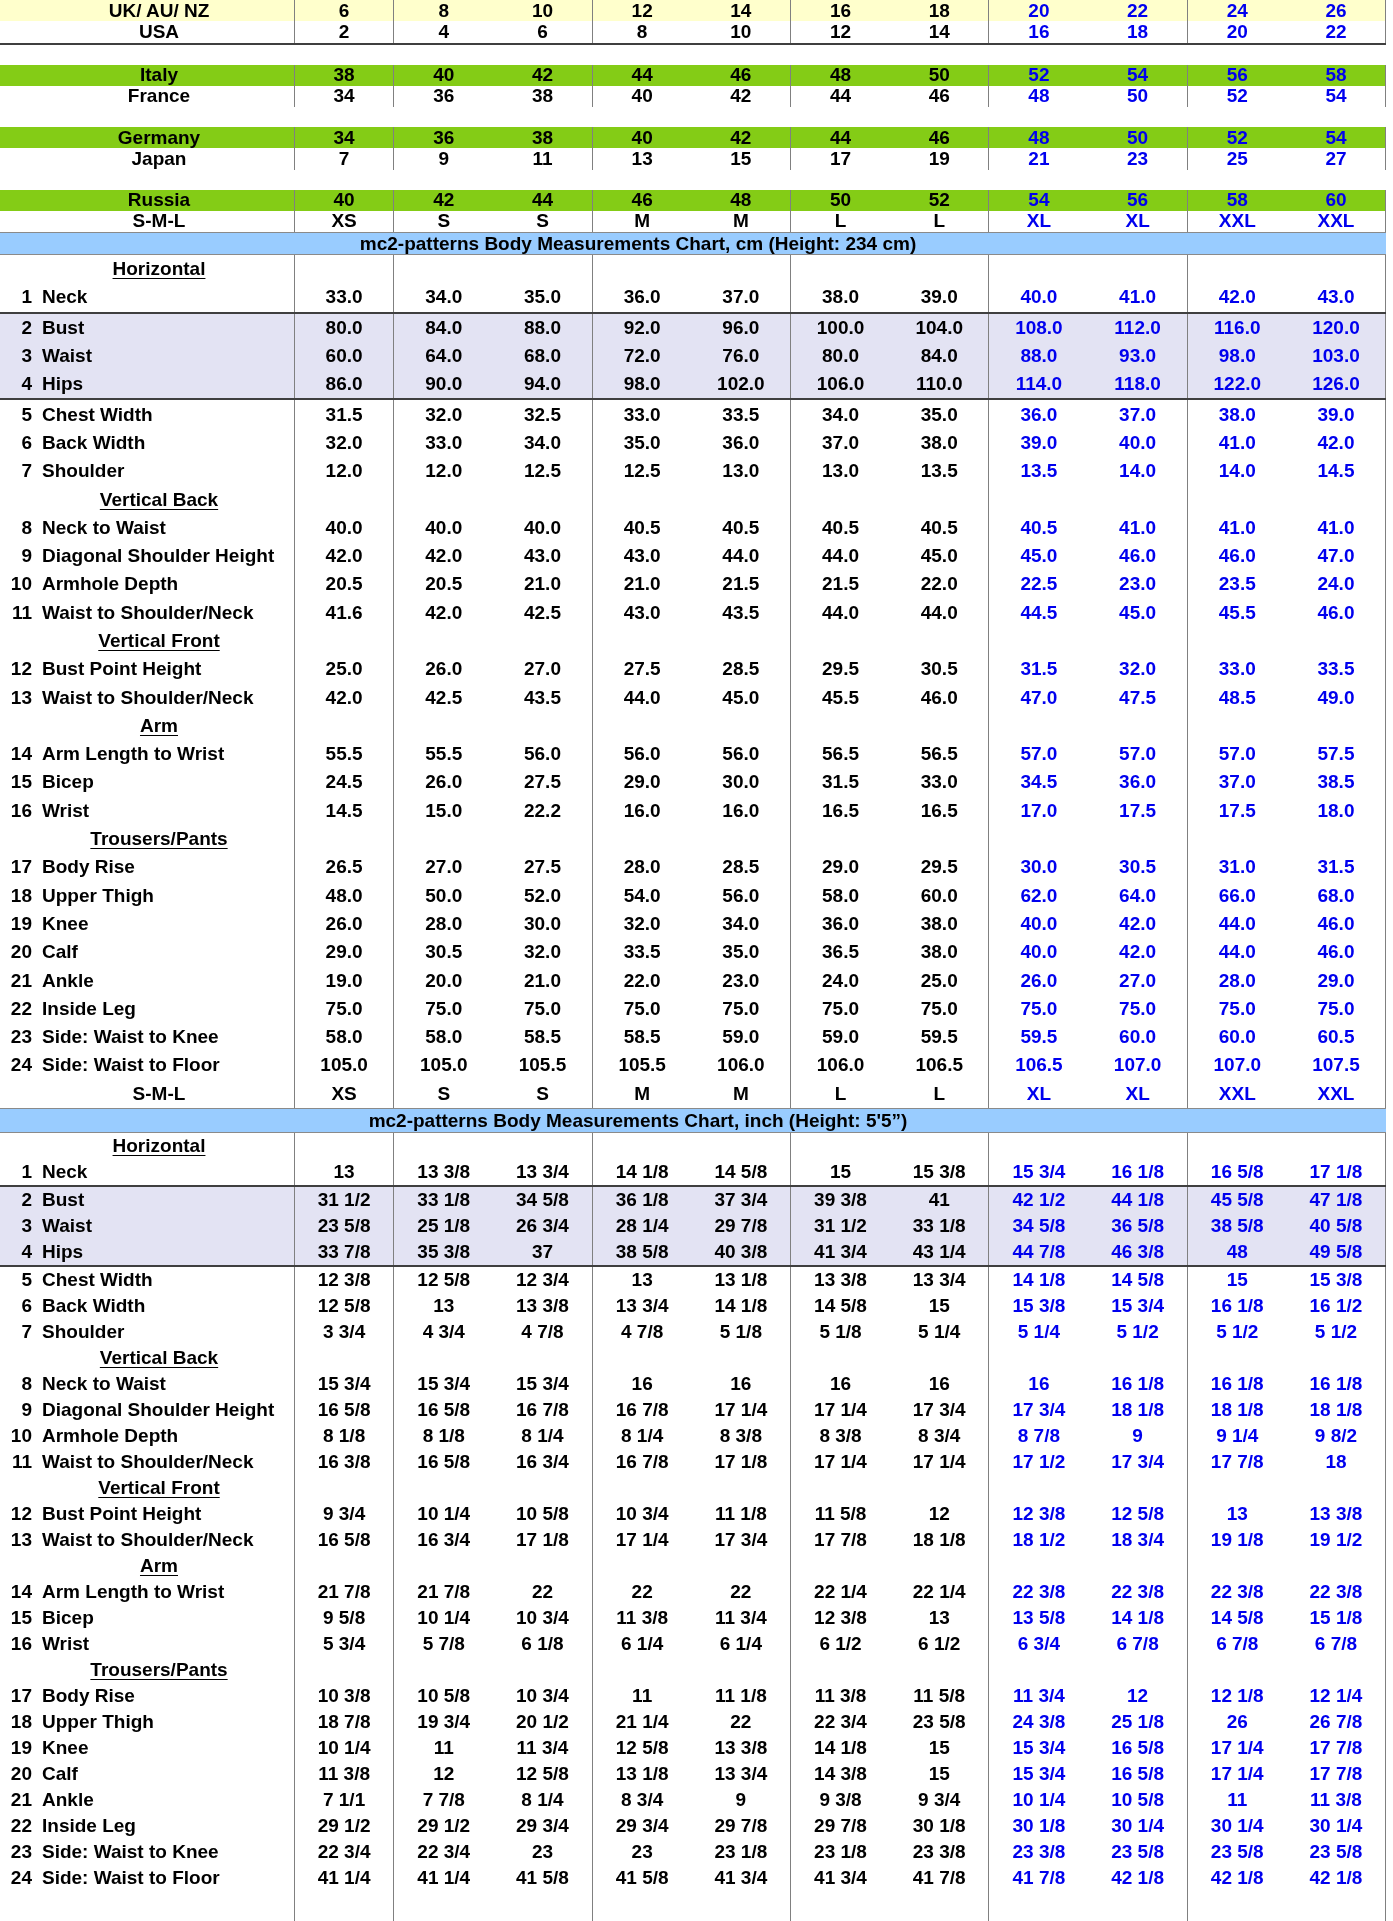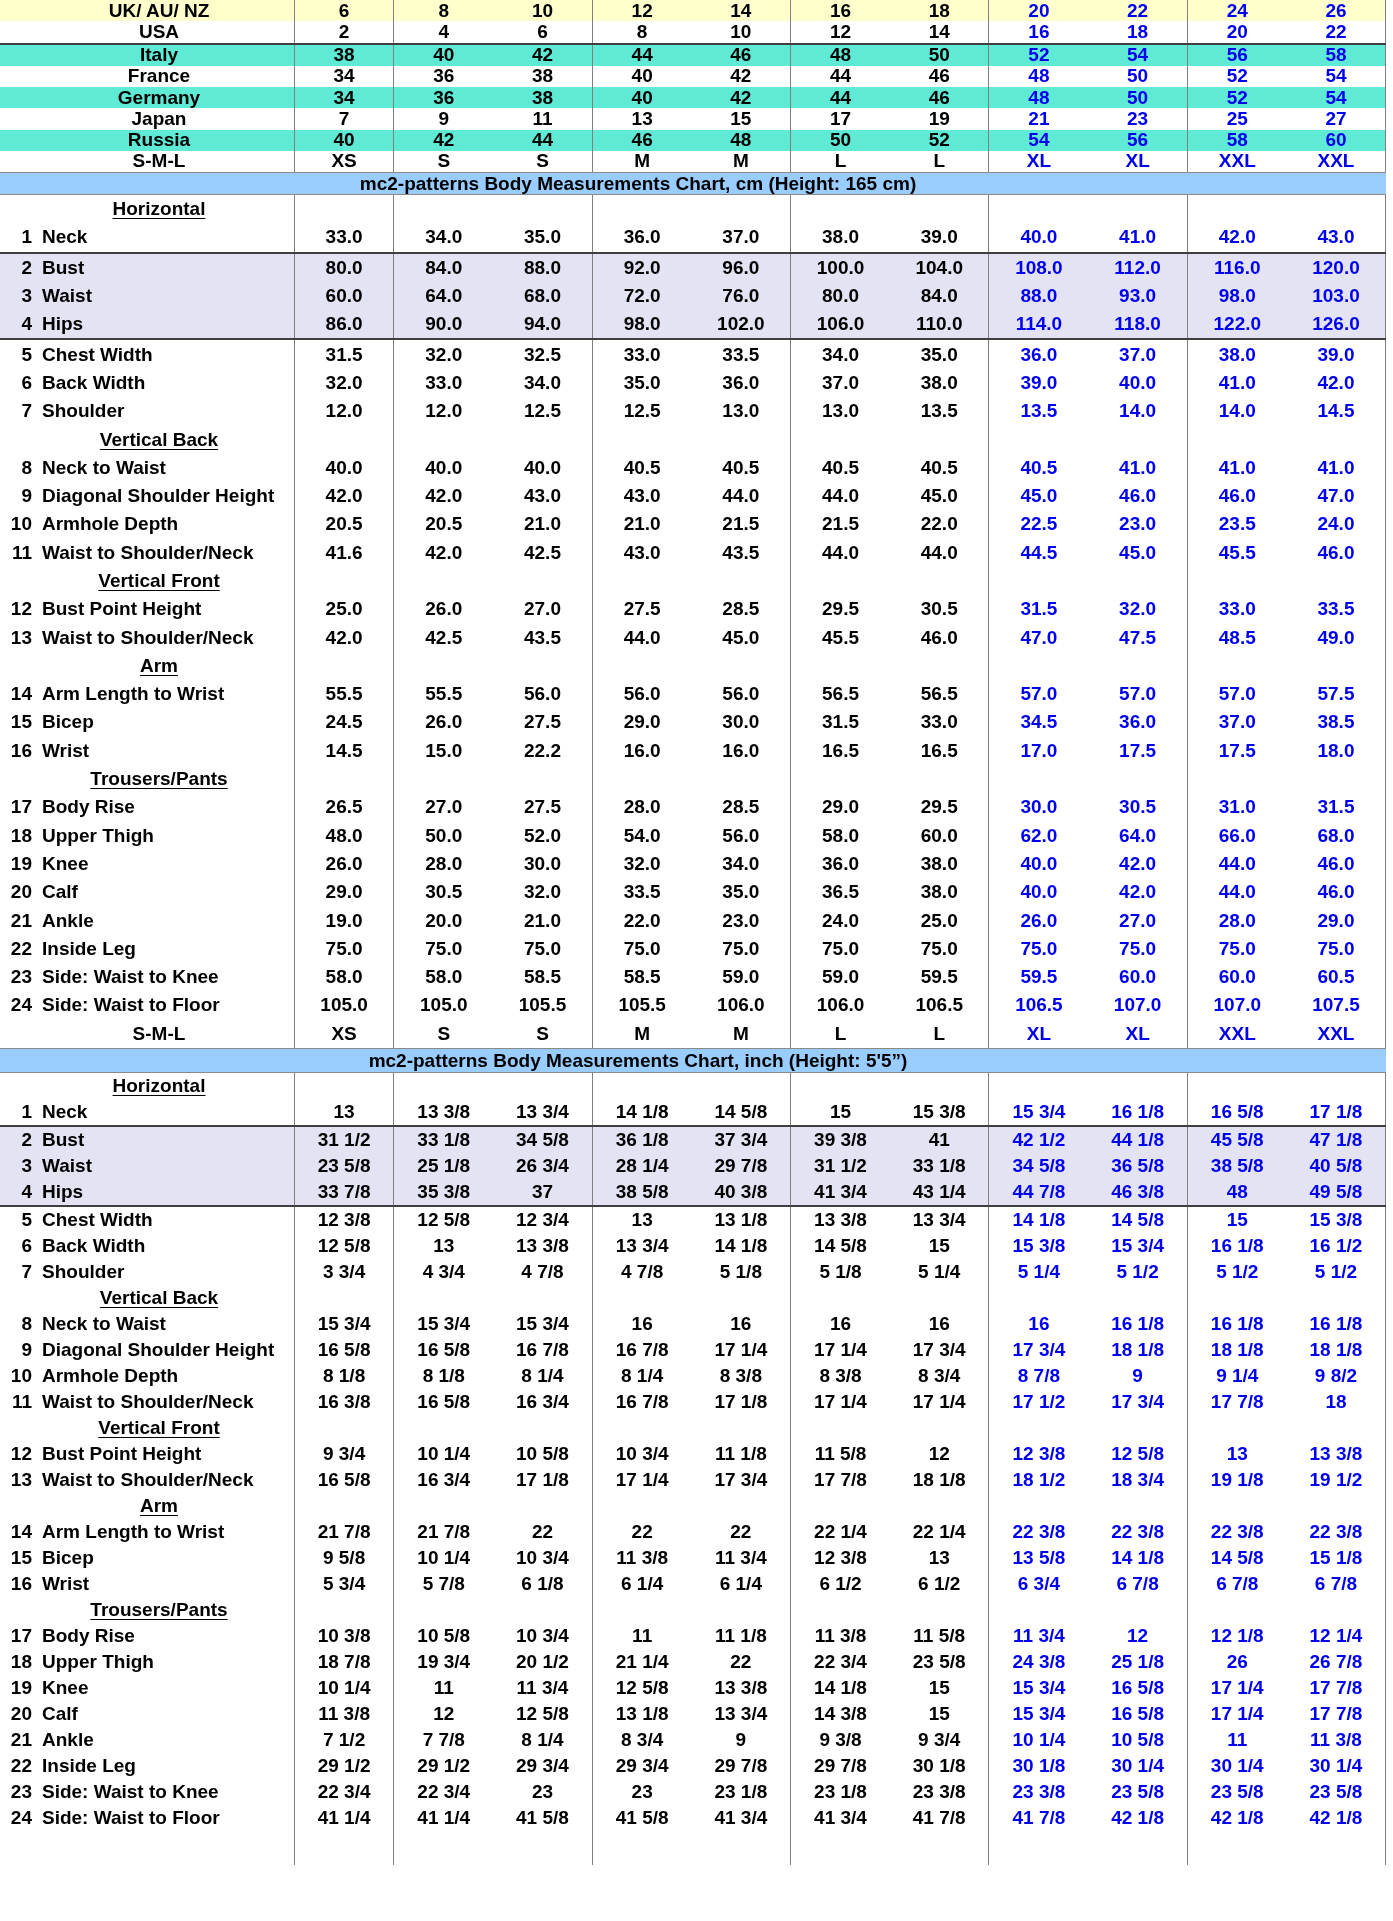--- a/index.html
+++ b/index.html
@@ -31,21 +31,21 @@
   .val{justify-content:center;}
   .bR{border-right:1px solid #808080;}
   .blue{color:#0000EE;}
   .label{justify-content:flex-start;}
   .label.ctr{justify-content:center;padding-left:24px;}
   .num{display:inline-block;width:32px;text-align:right;flex:none;}
   .lt{margin-left:10px;}
   .sec{text-decoration:underline;text-underline-offset:3px;}
   
   .bg-yellow{background:#FFFFCC;}
-  .bg-gray{background:#5eead4;}
+  .bg-gray{background:#84cc16;margin-top:20px;}
   .lav{background:#E3E3F3;}
   
   .sep{border-bottom:2px solid #3F3F3F;}
 </style>
 </head>
 <body>
 
 <div class="sheet">
 
   <div id="convRows">
@@ -173,21 +173,21 @@
         <div class="cell val">L</div>
         <div class="cell val bR">L</div>
         <div class="cell val blue">XL</div>
         <div class="cell val bR blue">XL</div>
         <div class="cell val blue">XXL</div>
         <div class="cell val bR blue">XXL</div>
       </div>
     </div>
 
   <div class="bar">
-    <span>mc2-patterns Body Measurements Chart, cm (Height: 165 cm)</span>
+    <span>mc2-patterns Body Measurements Chart, cm (Height: 234 cm)</span>
   </div>
   <div id="cmRows">
       <div class="row cm-row">
         <div class="cell label bR ctr">
           <span class="sec">Horizontal</span>
         </div>
         <div class="cell val bR"></div>
         <div class="cell val"></div>
         <div class="cell val bR"></div>
         <div class="cell val"></div>
@@ -1111,21 +1111,21 @@
         <div class="cell val blue">15 3/4</div>
         <div class="cell val bR blue">16 5/8</div>
         <div class="cell val blue">17 1/4</div>
         <div class="cell val bR blue">17 7/8</div>
       </div>
       <div class="row in-row">
         <div class="cell label bR">
           <span class="num">21</span>
           <span class="lt">Ankle</span>
         </div>
-        <div class="cell val bR">7 1/2</div>
+        <div class="cell val bR">7 1/1</div>
         <div class="cell val">7 7/8</div>
         <div class="cell val bR">8 1/4</div>
         <div class="cell val">8 3/4</div>
         <div class="cell val bR">9</div>
         <div class="cell val">9 3/8</div>
         <div class="cell val bR">9 3/4</div>
         <div class="cell val blue">10 1/4</div>
         <div class="cell val bR blue">10 5/8</div>
         <div class="cell val blue">11</div>
         <div class="cell val bR blue">11 3/8</div>

